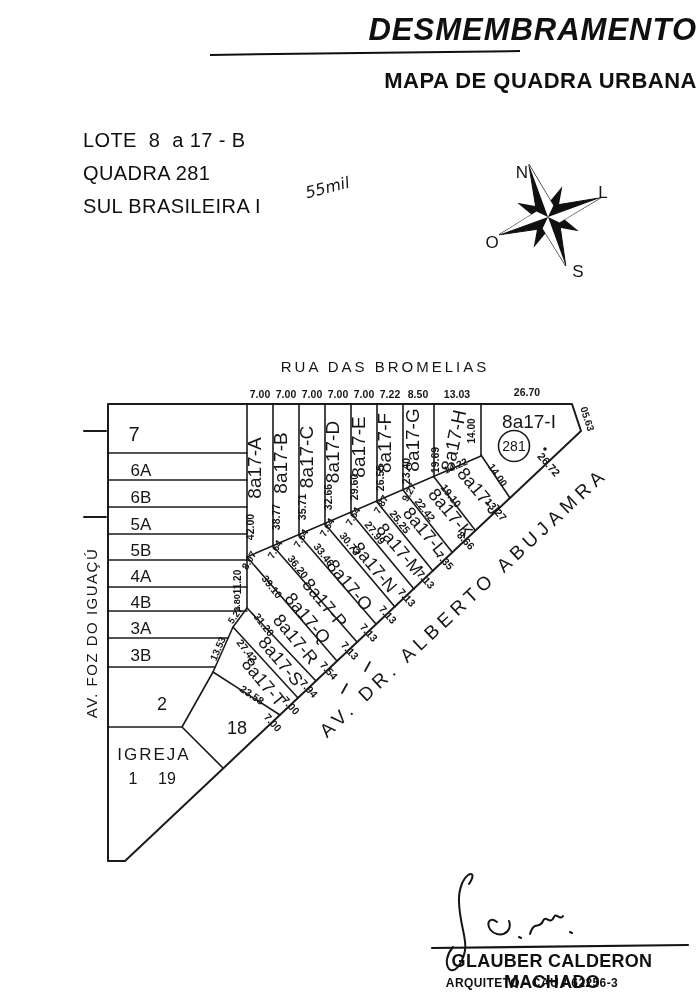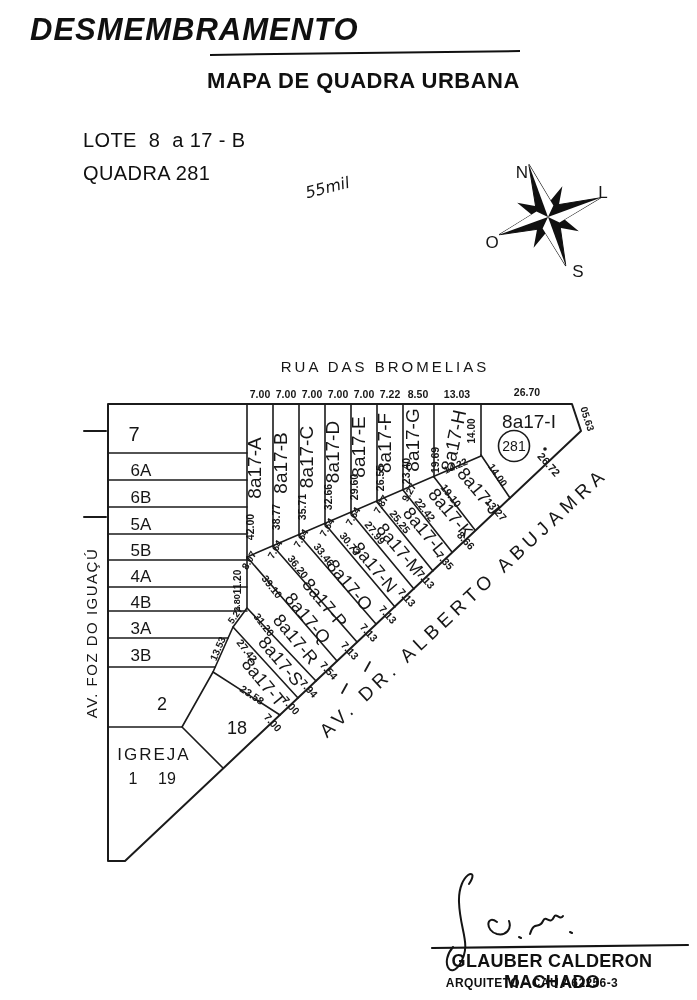--- a/index.html
+++ b/index.html
@@ -2,27 +2,27 @@
 <html><head>
 <meta charset="utf-8">
 <style>
   html,body{margin:0;padding:0;background:#e8e8e8;}
   .page{
     position:relative;width:697px;height:1000px;background:#ffffff;
     font-family:"Liberation Sans",sans-serif;color:#141414;overflow:hidden;
     margin:0 auto;
   }
   .abs{position:absolute;}
-  .title-wrap{left:30px;right:0;top:12px;text-align:left;}
+  .title-wrap{left:30px;right:0;top:12px;text-align:right;}
   .title{
     display:inline-block;font-size:31px;font-weight:800;font-style:italic;
     letter-spacing:1px;color:#101010;
   }
   .title-underline{left:210px;top:52px;width:310px;height:2.4px;background:#101010;transform:rotate(-0.7deg);}
-  .subtitle-wrap{left:30px;right:0;top:68px;text-align:center;}
+  .subtitle-wrap{left:30px;right:0;top:68px;text-align:right;}
   .subtitle{font-size:22px;font-weight:700;letter-spacing:0.5px;color:#101010;}
   .info-block{left:83px;top:124px;}
   .info-line{font-size:20px;font-weight:400;letter-spacing:0.4px;line-height:33px;white-space:pre;color:#101010;}
   .hand-note{
     left:305px;top:178px;transform:rotate(-14deg);
     font-family:"DejaVu Sans",sans-serif;font-style:italic;font-size:16px;color:#151515;
   }
   .main-svg{left:0;top:0;width:697px;height:1000px;}
   svg text{font-family:"Liberation Sans",sans-serif;fill:#161616;}
   .footer-name{left:424px;top:951px;width:256px;text-align:center;font-size:18px;font-weight:600;letter-spacing:0.3px;color:#101010;}
@@ -39,20 +39,21 @@
     <span class="title">DESMEMBRAMENTO</span>
   </div>
   <div class="abs title-underline"></div>
   <div class="abs subtitle-wrap">
     <span class="subtitle">MAPA DE QUADRA URBANA</span>
   </div>
 
   <div class="abs info-block">
     <div class="info-line">LOTE  8  a 17 - B</div>
     <div class="info-line">QUADRA 281</div>
+    <div class="info-line">SUL BRASILEIRA I</div>
   </div>
 
   <div class="abs hand-note">55mil</div>
 
   <svg class="abs main-svg" viewBox="0 0 697 1000">
 
     <g>
       <g transform="translate(548,217) rotate(-20)">
         <g transform="rotate(45)">
           <path d="M0,-34 L7,-7 L34,0 L7,7 L0,34 L-7,7 L-34,0 L-7,-7 Z" fill="#101010"></path>

